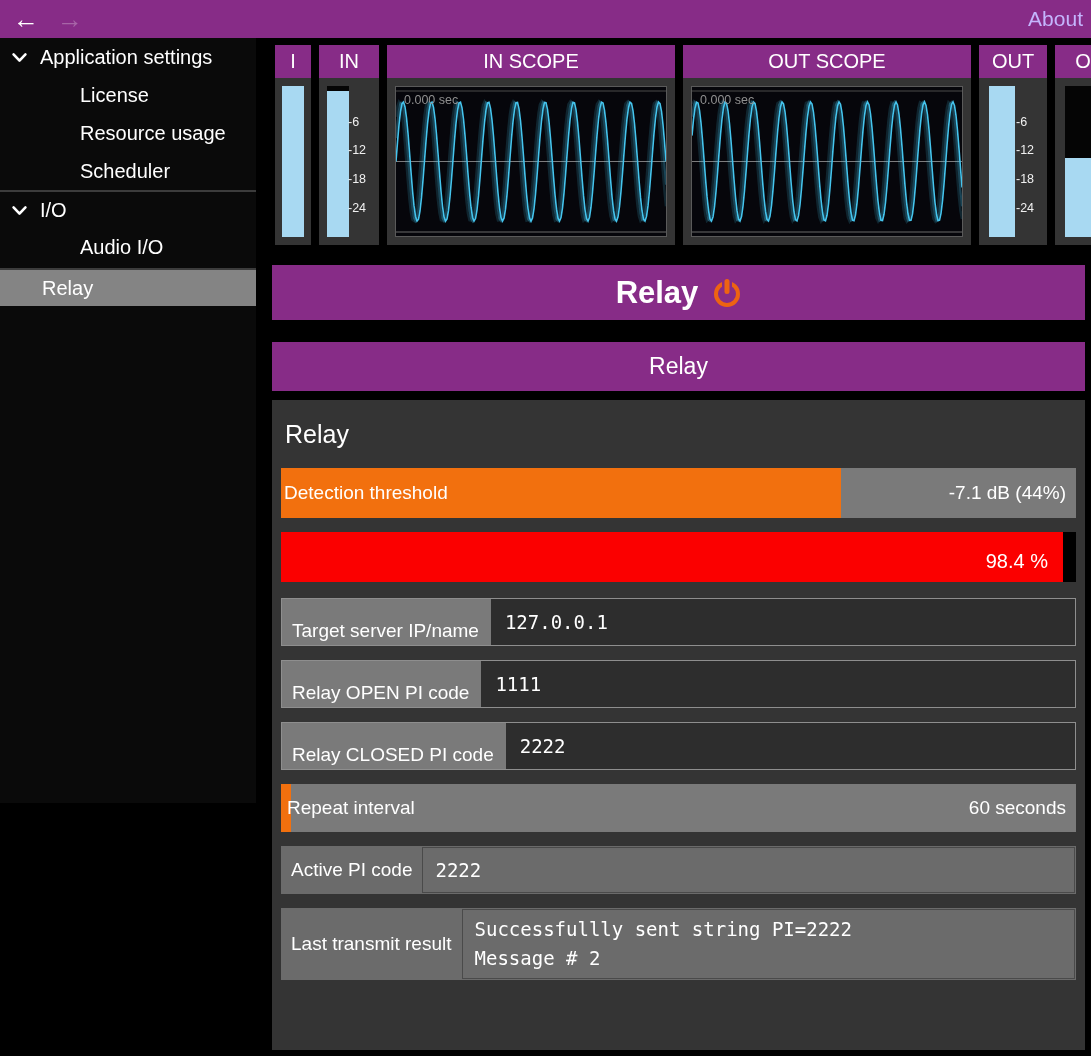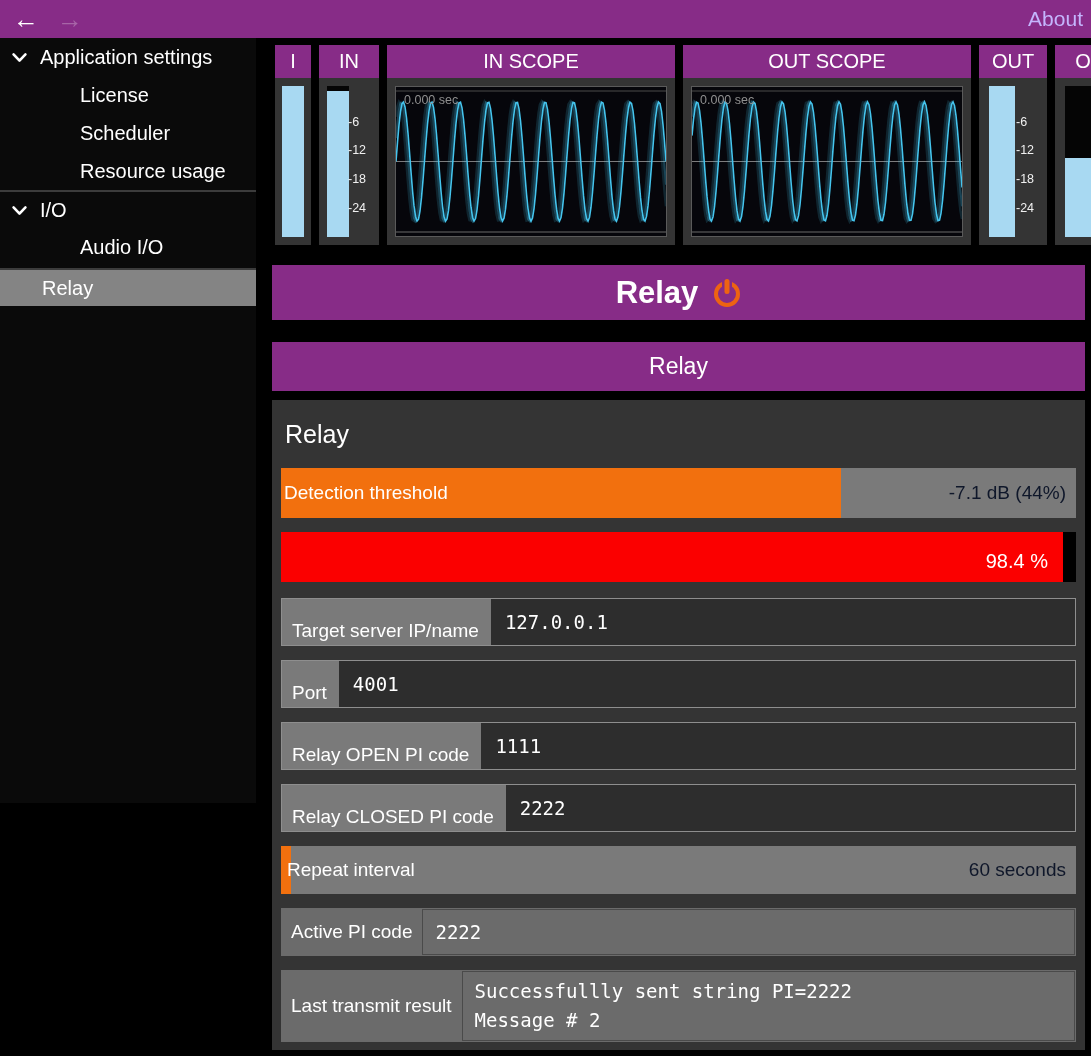--- a/index.html
+++ b/index.html
@@ -78,21 +78,21 @@
   
   .panel{position:absolute;left:16px;top:362px;width:813px;height:650px;background:var(--panel);
     padding:0 9px;}
   .panel-heading{height:68px;display:flex;align-items:center;color:#fff;font-size:25px;padding-left:4px;}
 
   .slider-row{position:relative;height:50px;background:var(--label-gray);margin-bottom:14px;overflow:hidden;}
   .slider-fill{position:absolute;left:0;top:0;bottom:0;background:var(--orange);}
   .slider-label{position:absolute;left:3px;top:0;bottom:0;display:flex;align-items:center;
     color:#fff;font-size:19px;}
   .slider-value{position:absolute;right:10px;top:0;bottom:0;display:flex;align-items:center;
-    color:#0f172a;font-size:19px;}
+    color:#ffffff;font-size:19px;}
 
   .progress-row{position:relative;height:50px;background:#000;margin-bottom:16px;overflow:hidden;}
   .progress-fill{position:absolute;left:0;top:0;bottom:0;background:var(--red);}
   .progress-value{position:absolute;right:28px;top:8px;bottom:0;display:flex;align-items:center;
     color:#fff;font-size:20px;}
 
   .field-row{display:flex;height:48px;margin-bottom:14px;border:1px solid var(--row-border);
     background:var(--input-dark);}
   .field-label{flex:0 0 auto;background:var(--label-gray);color:#fff;font-size:19px;
     display:flex;align-items:center;padding:18px 12px 0 10px;white-space:nowrap;}
@@ -121,22 +121,22 @@
   </div>
 
   <div class="sidebar">
     <div class="side-row group-header">
       <svg class="chev" viewBox="0 0 16 16">
         <path d="M3 5.4 L8 10.6 L13 5.4" stroke="#fff" stroke-width="2.2" fill="none" stroke-linecap="round" stroke-linejoin="round"></path>
       </svg>
       <span>Application settings</span>
     </div>
     <div class="side-row child">License</div>
+    <div class="side-row child">Resource usage</div>
     <div class="side-row child">Scheduler</div>
-    <div class="side-row child">Resource usage</div>
 
     <div class="side-row group-header group-sep">
       <svg class="chev" viewBox="0 0 16 16">
         <path d="M3 5.4 L8 10.6 L13 5.4" stroke="#fff" stroke-width="2.2" fill="none" stroke-linecap="round" stroke-linejoin="round"></path>
       </svg>
       <span>I/O</span>
     </div>
     <div class="side-row child">Audio I/O</div>
 
     <div class="side-row side-selected">Relay</div>
@@ -252,24 +252,20 @@
       <div class="progress-row">
         <div class="progress-fill" style="width: 98.4%;"></div>
         <div class="progress-value">98.4 %</div>
       </div>
 
       <div class="field-row">
         <div class="field-label">Target server IP/name</div>
         <input class="field-input" type="text" value="127.0.0.1" style="">
       </div>
 
-      <div class="field-row">
-        <div class="field-label">Port</div>
-        <input class="field-input" type="text" value="4001" style="">
-      </div>
 
       <div class="field-row">
         <div class="field-label">Relay OPEN PI code</div>
         <input class="field-input" type="text" value="1111" style="">
       </div>
 
       <div class="field-row">
         <div class="field-label">Relay CLOSED PI code</div>
         <input class="field-input" type="text" value="2222" style="">
       </div>

